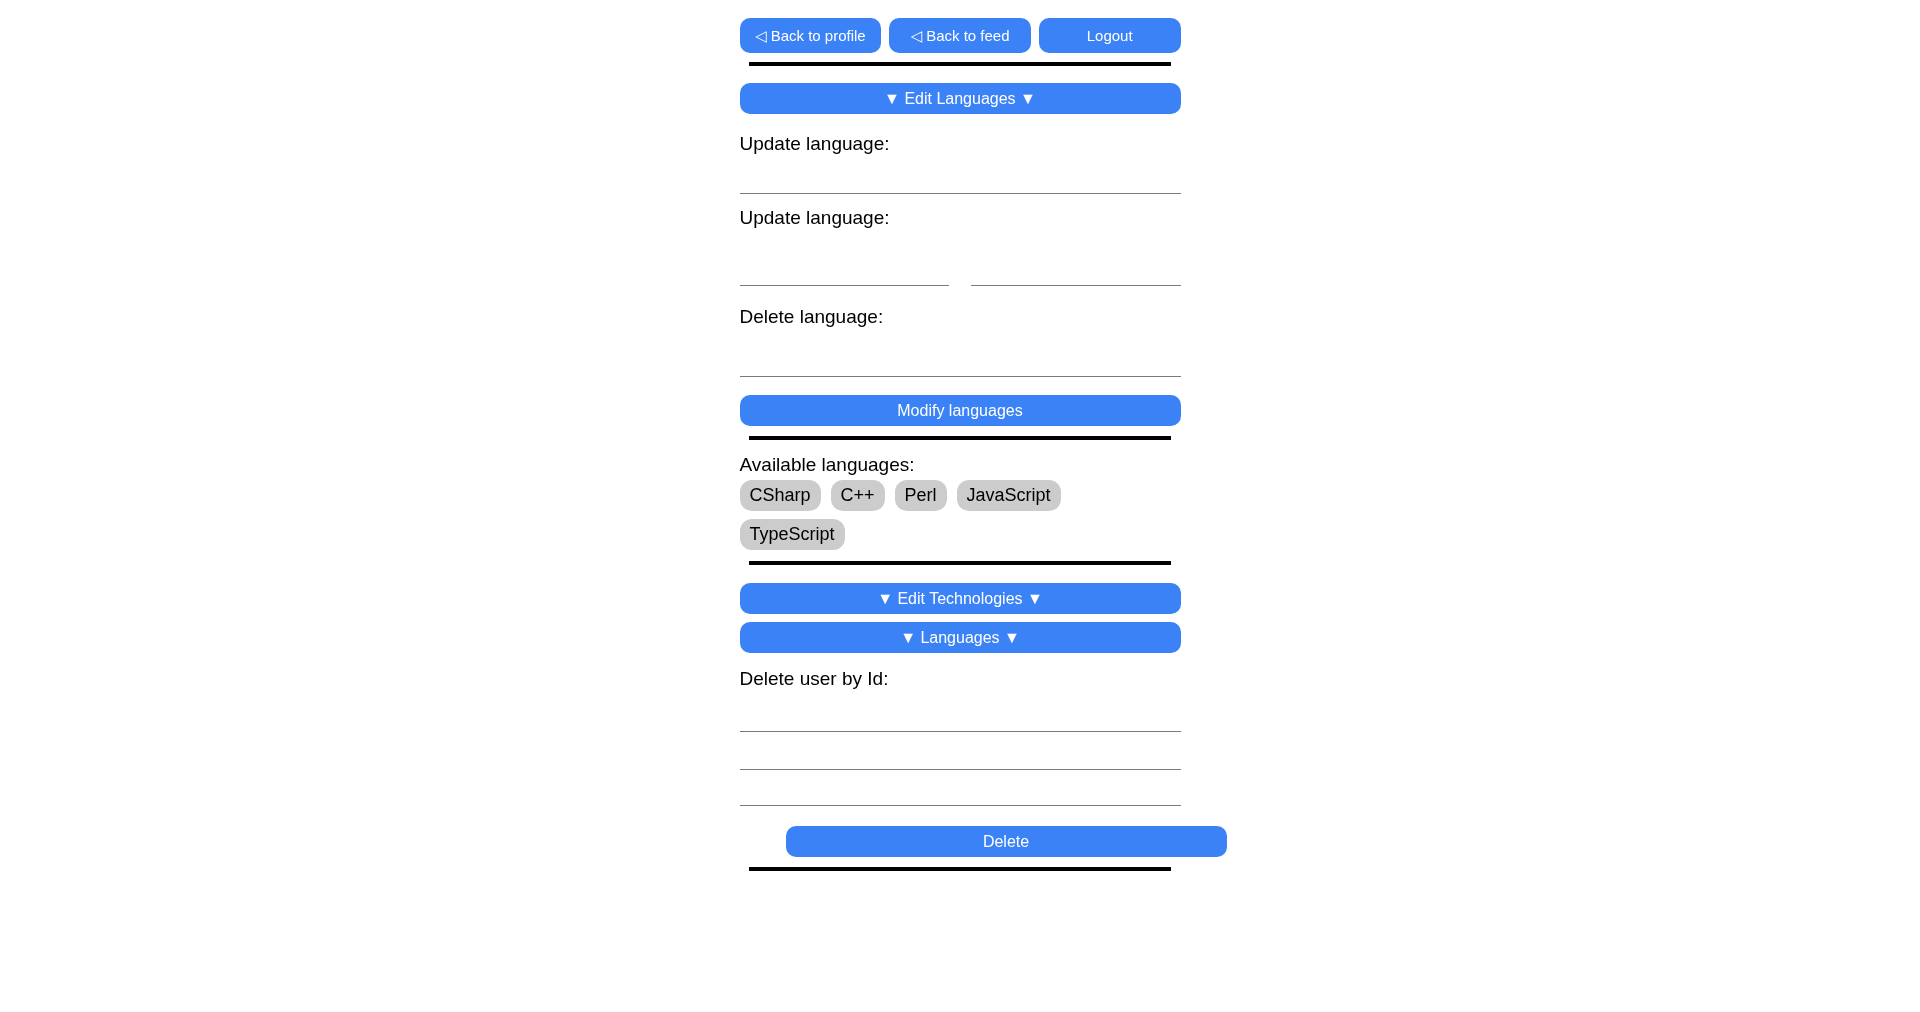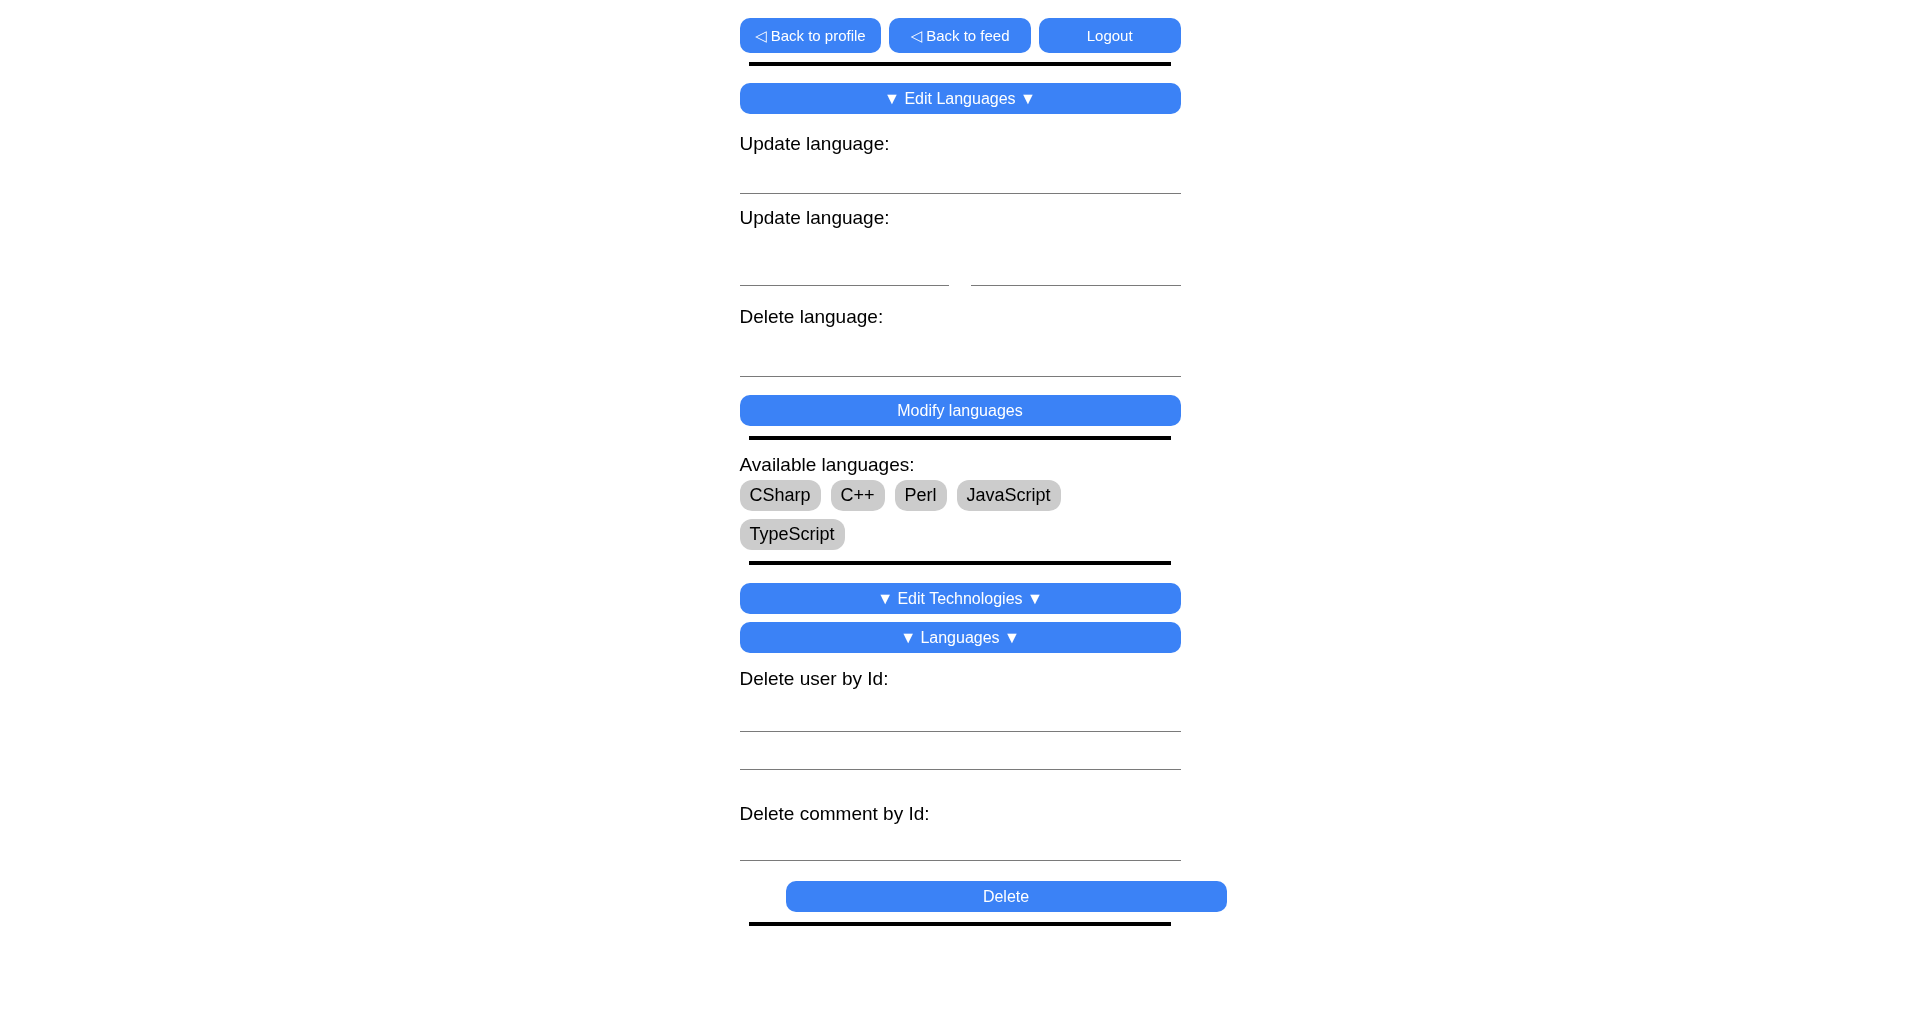--- a/index.html
+++ b/index.html
@@ -136,20 +136,19 @@
 
   <button class="btn wide-btn" style="margin-top:18px;">▼ Edit Technologies ▼</button>
 
   <button class="btn wide-btn" style="margin-top:8px;">▼ Languages ▼</button>
 
   <div class="field-label" style="margin-top:15px;">Delete user by Id:</div>
   <input class="uin" style="height: 42px;" type="text" value="">
 
   <input class="uin" style="height: 38px;" type="text" value="">
 
-  <div class="field-label" style="margin-top:33px;">Delete comment by Id:</div>
   <input class="uin" style="height: 36px;" type="text" value="">
 
   <button class="btn wide-btn" style="margin-top:20px;margin-left:46px;">Delete</button>
 
   <div class="divider" style="margin-top:10px;"></div>
 
 </div>
 
 </body></html>

